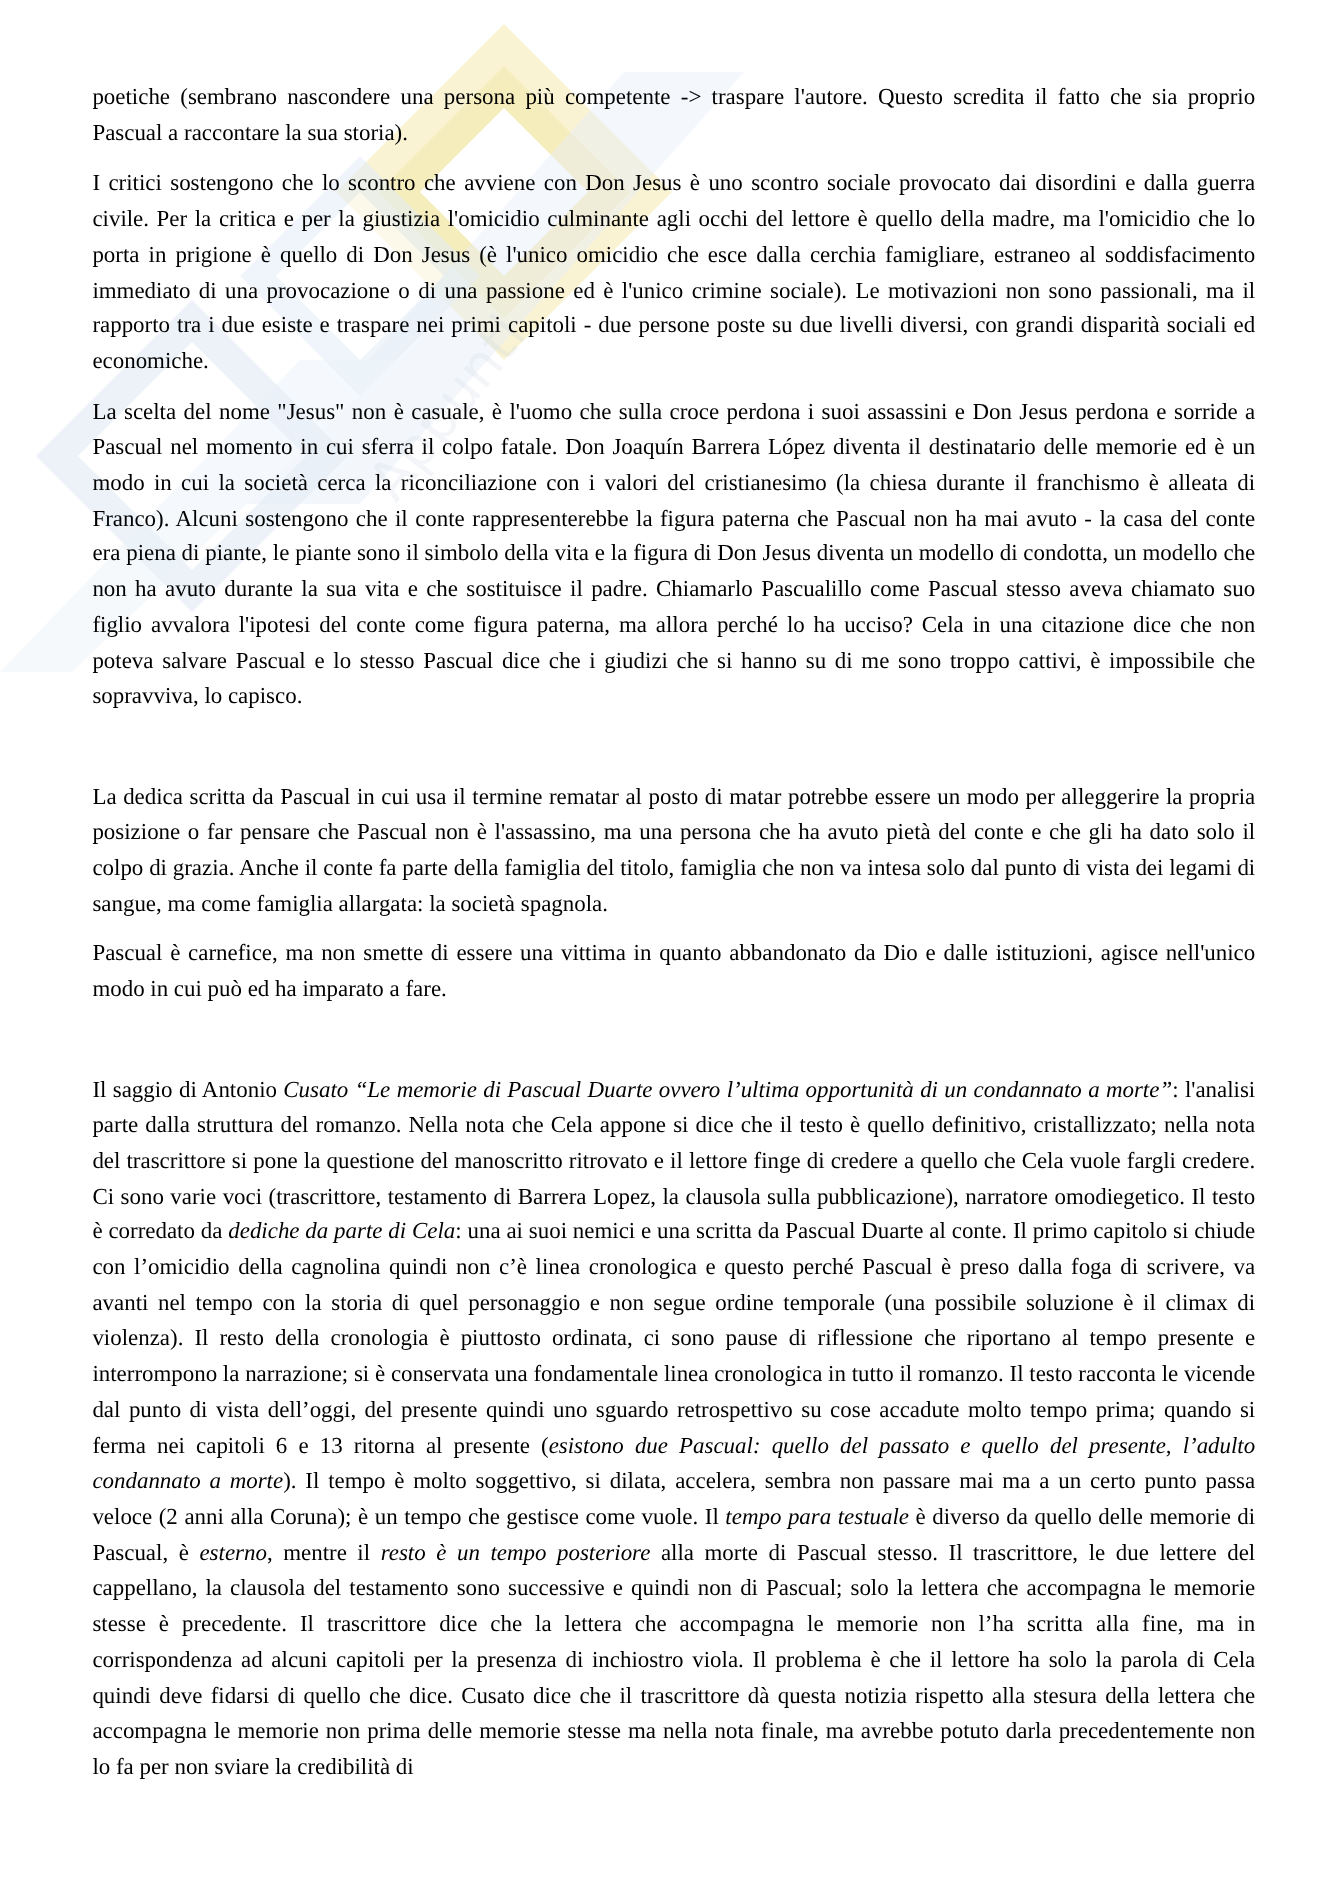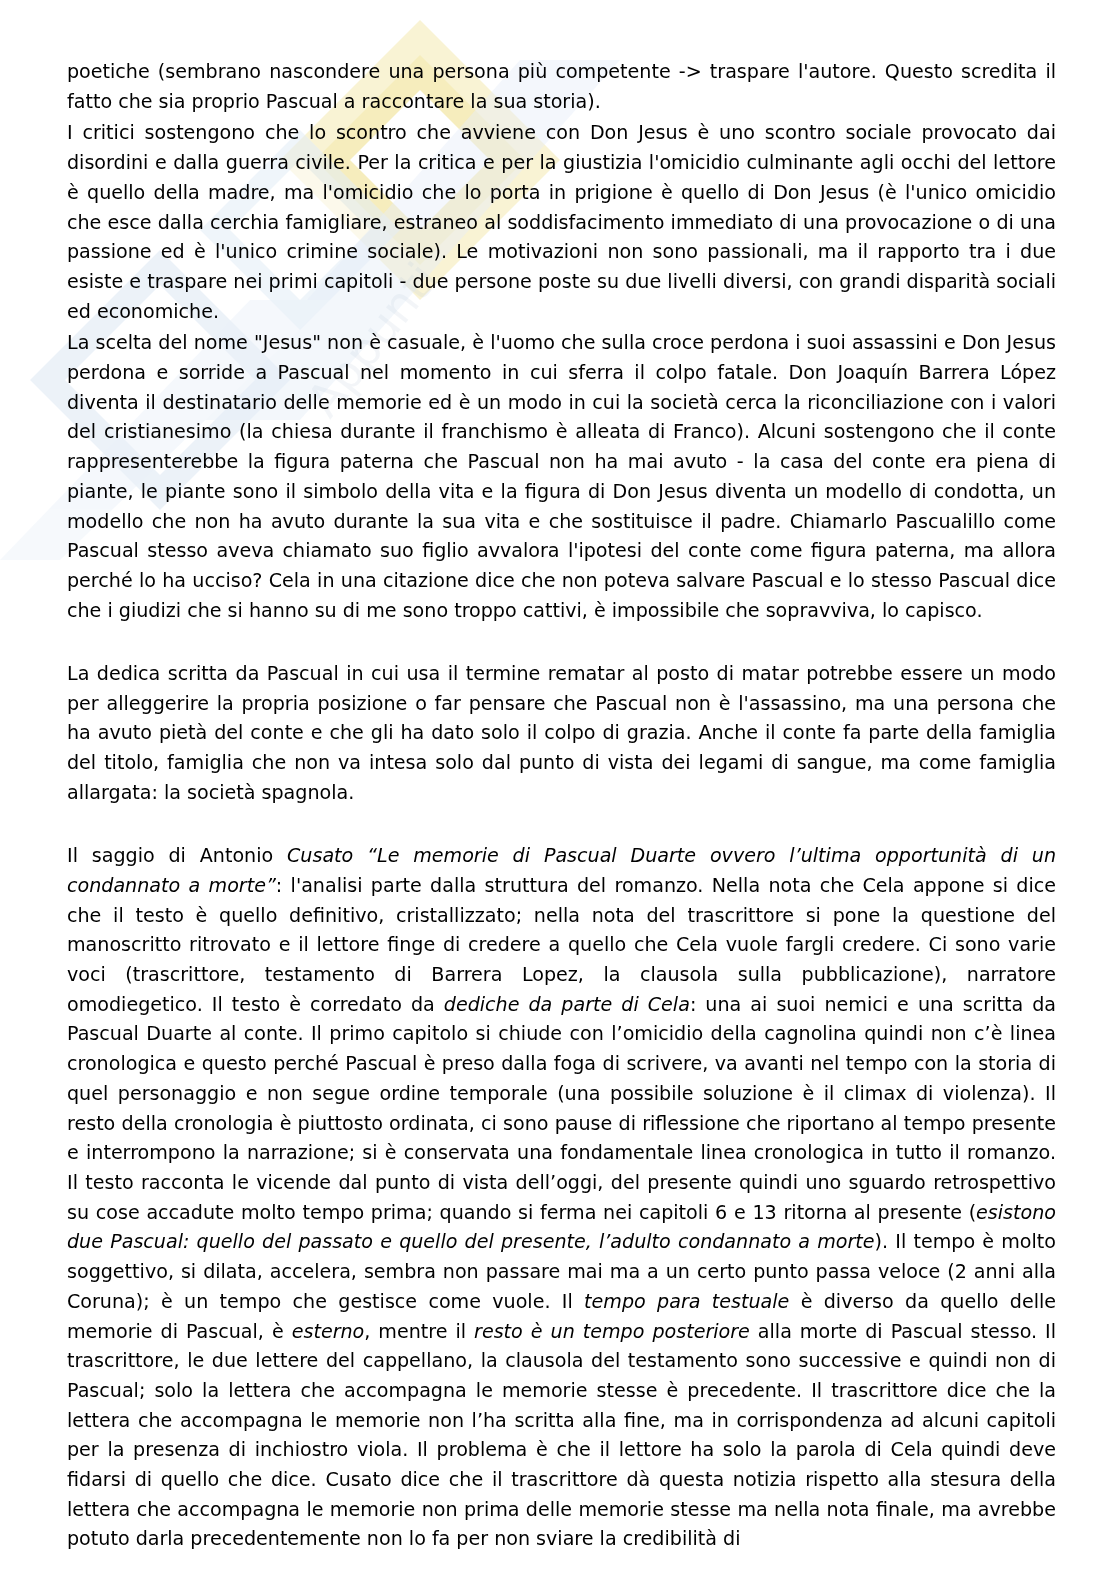--- a/index.html
+++ b/index.html
@@ -43,23 +43,24 @@
     line-height: 29.7px;
     color: #000000;
     text-align: justify;
     text-justify: inter-word;
     letter-spacing: 0.0px;
     word-spacing: 0px;
     -webkit-font-smoothing: antialiased;
   }
 
   .para {
-    margin: 2px;
+    margin: 12px;
     text-align: justify;
     text-align-last: left;
+    font-family: Liberation Serif, serif;
   }
 
   .gap {
     height: 29.7px;
   }
 
   i.it {
     font-style: italic;
   }
 </style>
@@ -87,16 +88,17 @@
   </g>
 </svg>
 
 <div id="page">
   <div class="doc-body" id="doc-body">
       <p class="para"><span>poetiche (sembrano nascondere una persona più competente -&gt; traspare l'autore. Questo scredita il fatto che sia proprio Pascual a raccontare la sua storia).</span></p>
       <p class="para"><span>I critici sostengono che lo scontro che avviene con Don Jesus è uno scontro sociale provocato dai disordini e dalla guerra civile. Per la critica e per la giustizia l'omicidio culminante agli occhi del lettore è quello della madre, ma l'omicidio che lo porta in prigione è quello di Don Jesus (è l'unico omicidio che esce dalla cerchia famigliare, estraneo al soddisfacimento immediato di una provocazione o di una passione ed è l'unico crimine sociale). Le motivazioni non sono passionali, ma il rapporto tra i due esiste e traspare nei primi capitoli - due persone poste su due livelli diversi, con grandi disparità sociali ed economiche.</span></p>
       <p class="para"><span>La scelta del nome "Jesus" non è casuale, è l'uomo che sulla croce perdona i suoi assassini e Don Jesus perdona e sorride a Pascual nel momento in cui sferra il colpo fatale. Don Joaquín Barrera López diventa il destinatario delle memorie ed è un modo in cui la società cerca la riconciliazione con i valori del cristianesimo (la chiesa durante il franchismo è alleata di Franco). Alcuni sostengono che il conte rappresenterebbe la figura paterna che Pascual non ha mai avuto - la casa del conte era piena di piante, le piante sono il simbolo della vita e la figura di Don Jesus diventa un modello di condotta, un modello che non ha avuto durante la sua vita e che sostituisce il padre. Chiamarlo Pascualillo come Pascual stesso aveva chiamato suo figlio avvalora l'ipotesi del conte come figura paterna, ma allora perché lo ha ucciso? Cela in una citazione dice che non poteva salvare Pascual e lo stesso Pascual dice che i giudizi che si hanno su di me sono troppo cattivi, è impossibile che sopravviva, lo capisco.</span></p>
       <div class="gap"></div>
       <p class="para"><span>La dedica scritta da Pascual in cui usa il termine rematar al posto di matar potrebbe essere un modo per alleggerire la propria posizione o far pensare che Pascual non è l'assassino, ma una persona che ha avuto pietà del conte e che gli ha dato solo il colpo di grazia. Anche il conte fa parte della famiglia del titolo, famiglia che non va intesa solo dal punto di vista dei legami di sangue, ma come famiglia allargata: la società spagnola.</span></p>
+      <p class="para"><span>Pascual è carnefice, ma non smette di essere una vittima in quanto abbandonato da Dio e dalle istituzioni, agisce nell'unico modo in cui può ed ha imparato a fare.</span></p>
       <div class="gap"></div>
       <p class="para"><span>Il saggio di Antonio </span><i class="it">Cusato “Le memorie di Pascual Duarte ovvero l’ultima opportunità di un condannato a morte”</i><span>: l'analisi parte dalla struttura del romanzo. Nella nota che Cela appone si dice che il testo è quello definitivo, cristallizzato; nella nota del trascrittore si pone la questione del manoscritto ritrovato e il lettore finge di credere a quello che Cela vuole fargli credere. Ci sono varie voci (trascrittore, testamento di Barrera Lopez, la clausola sulla pubblicazione), narratore omodiegetico. Il testo è corredato da </span><i class="it">dediche da parte di Cela</i><span>: una ai suoi nemici e una scritta da Pascual Duarte al conte. Il primo capitolo si chiude con l’omicidio della cagnolina quindi non c’è linea cronologica e questo perché Pascual è preso dalla foga di scrivere, va avanti nel tempo con la storia di quel personaggio e non segue ordine temporale (una possibile soluzione è il climax di violenza). Il resto della cronologia è piuttosto ordinata, ci sono pause di riflessione che riportano al tempo presente e interrompono la narrazione; si è conservata una fondamentale linea cronologica in tutto il romanzo. Il testo racconta le vicende dal punto di vista dell’oggi, del presente quindi uno sguardo retrospettivo su cose accadute molto tempo prima; quando si ferma nei capitoli 6 e 13 ritorna al presente (</span><i class="it">esistono due Pascual: quello del passato e quello del presente, l’adulto condannato a morte</i><span>). Il tempo è molto soggettivo, si dilata, accelera, sembra non passare mai ma a un certo punto passa veloce (2 anni alla Coruna); è un tempo che gestisce come vuole. Il </span><i class="it">tempo para testuale</i><span> è diverso da quello delle memorie di Pascual, è </span><i class="it">esterno</i><span>, mentre il </span><i class="it">resto è un tempo posteriore</i><span> alla morte di Pascual stesso. Il trascrittore, le due lettere del cappellano, la clausola del testamento sono successive e quindi non di Pascual; solo la lettera che accompagna le memorie stesse è precedente. Il trascrittore dice che la lettera che accompagna le memorie non l’ha scritta alla fine, ma in corrispondenza ad alcuni capitoli per la presenza di inchiostro viola. Il problema è che il lettore ha solo la parola di Cela quindi deve fidarsi di quello che dice. Cusato dice che il trascrittore dà questa notizia rispetto alla stesura della lettera che accompagna le memorie non prima delle memorie stesse ma nella nota finale, ma avrebbe potuto darla precedentemente non lo fa per non sviare la credibilità di</span></p>
     </div>
 </div>
 
 </body></html>

